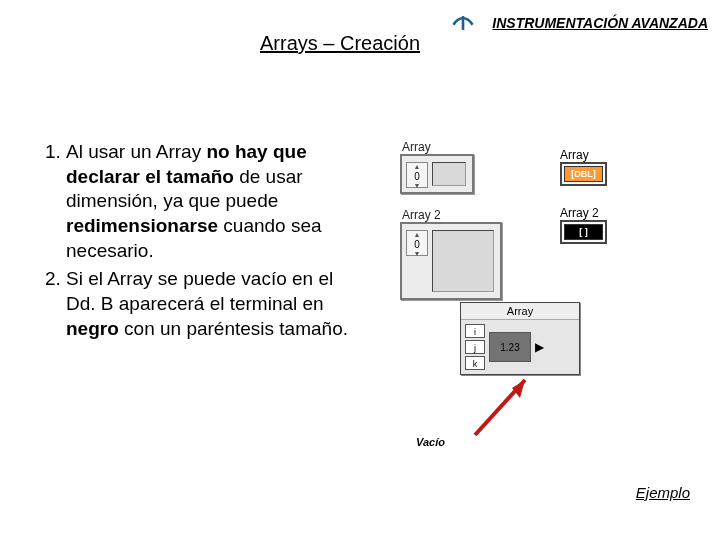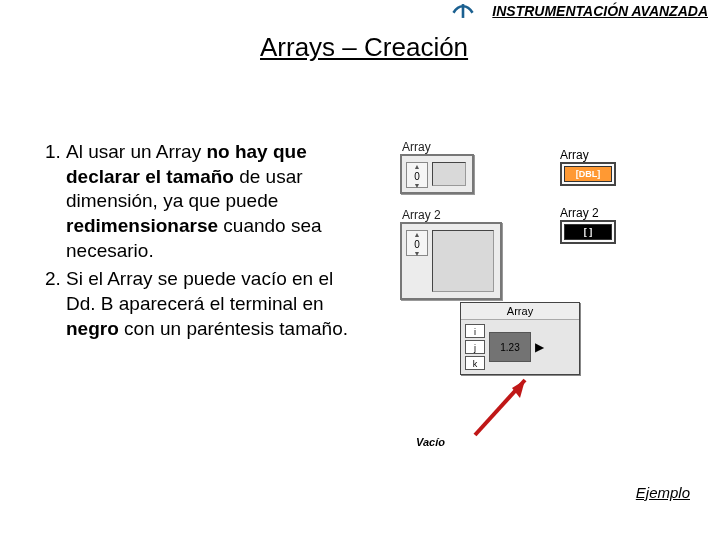--- a/index.html
+++ b/index.html
@@ -7,42 +7,42 @@
     margin: 0;
     width: 720px;
     height: 540px;
     font-family: Arial, sans-serif;
     background: #fff;
     position: relative;
     overflow: hidden;
   }
   .header {
     position: absolute;
-    top: 0;
+    top: 12px;
     right: 12px;
     display: flex;
     align-items: center;
     gap: 16px;
   }
   .logo {
     width: 26px;
     height: 22px;
   }
   .header-text {
     font-weight: bold;
     font-style: italic;
     text-decoration: underline;
     font-size: 14px;
     color: #000;
   }
   .title {
     position: absolute;
     top: 32px;
     left: 260px;
-    font-size: 26px;
+    font-size: 20px;
     text-decoration: underline;
     color: #000;
   }
   .content {
     position: absolute;
     top: 140px;
     left: 24px;
     width: 340px;
     font-size: 19px;
     line-height: 1.3;
@@ -108,21 +108,21 @@
   }
   .term-label { font-size: 12px; font-family: Verdana, sans-serif; }
   .term-block {
     border: 2px solid #444;
     padding: 2px;
     display: inline-block;
     background: #fafafa;
     margin-bottom: 12px;
   }
   .term-inner {
-    width: 48px; height: 16px;
+    width: 39px; height: 16px;
     background: #ff9933;
     color: #fff;
     font-size: 9px;
     font-weight: bold;
     display: flex;
     align-items: center;
     justify-content: center;
     border: 1px solid #333;
   }
   .term-inner.black { background: #000; }

